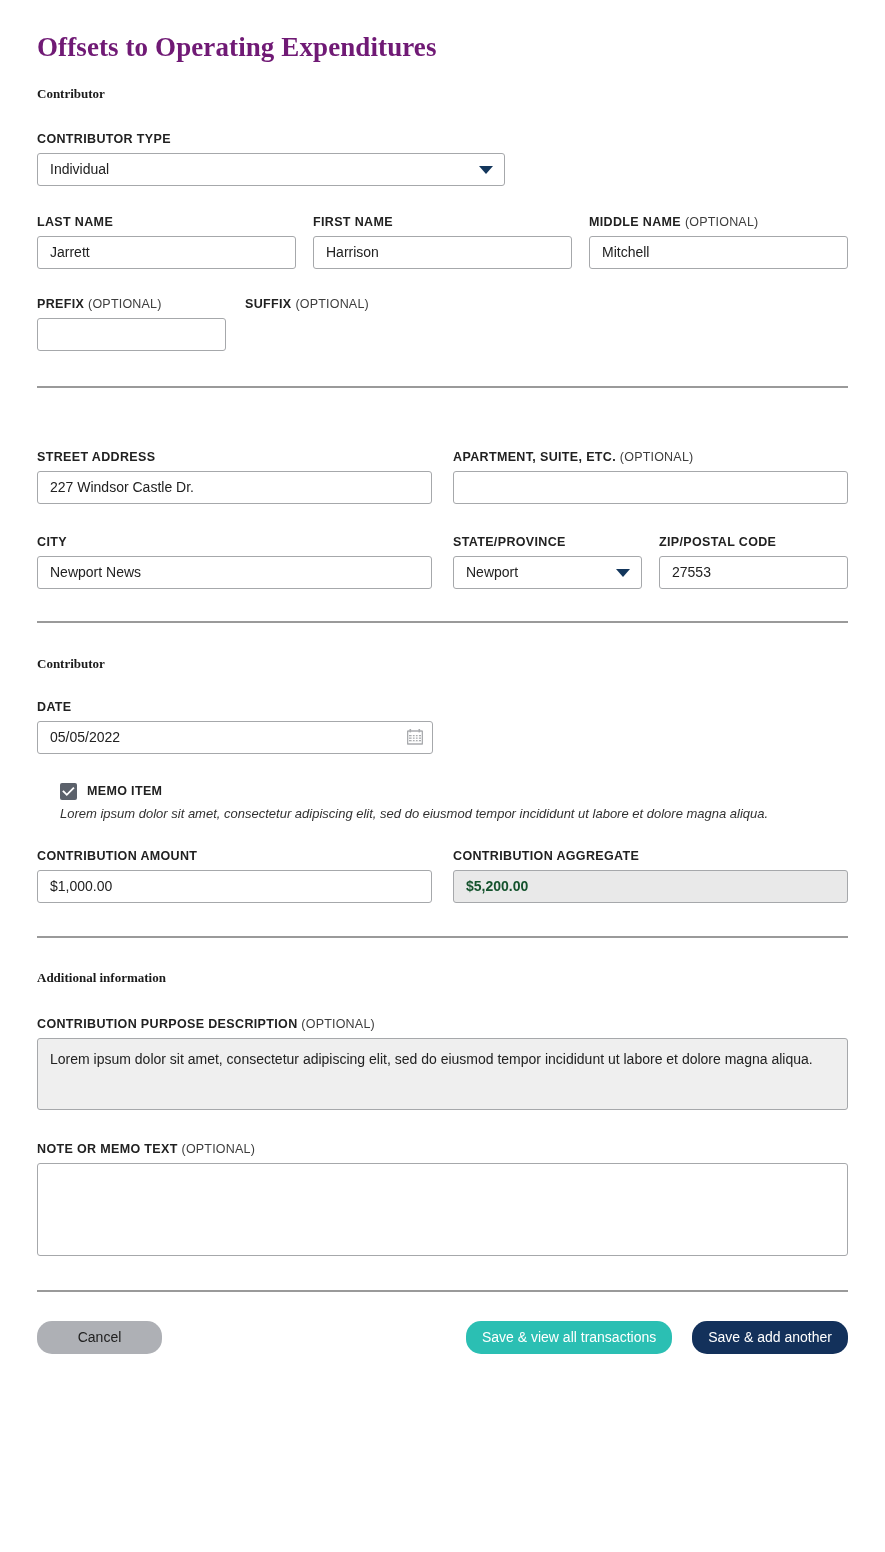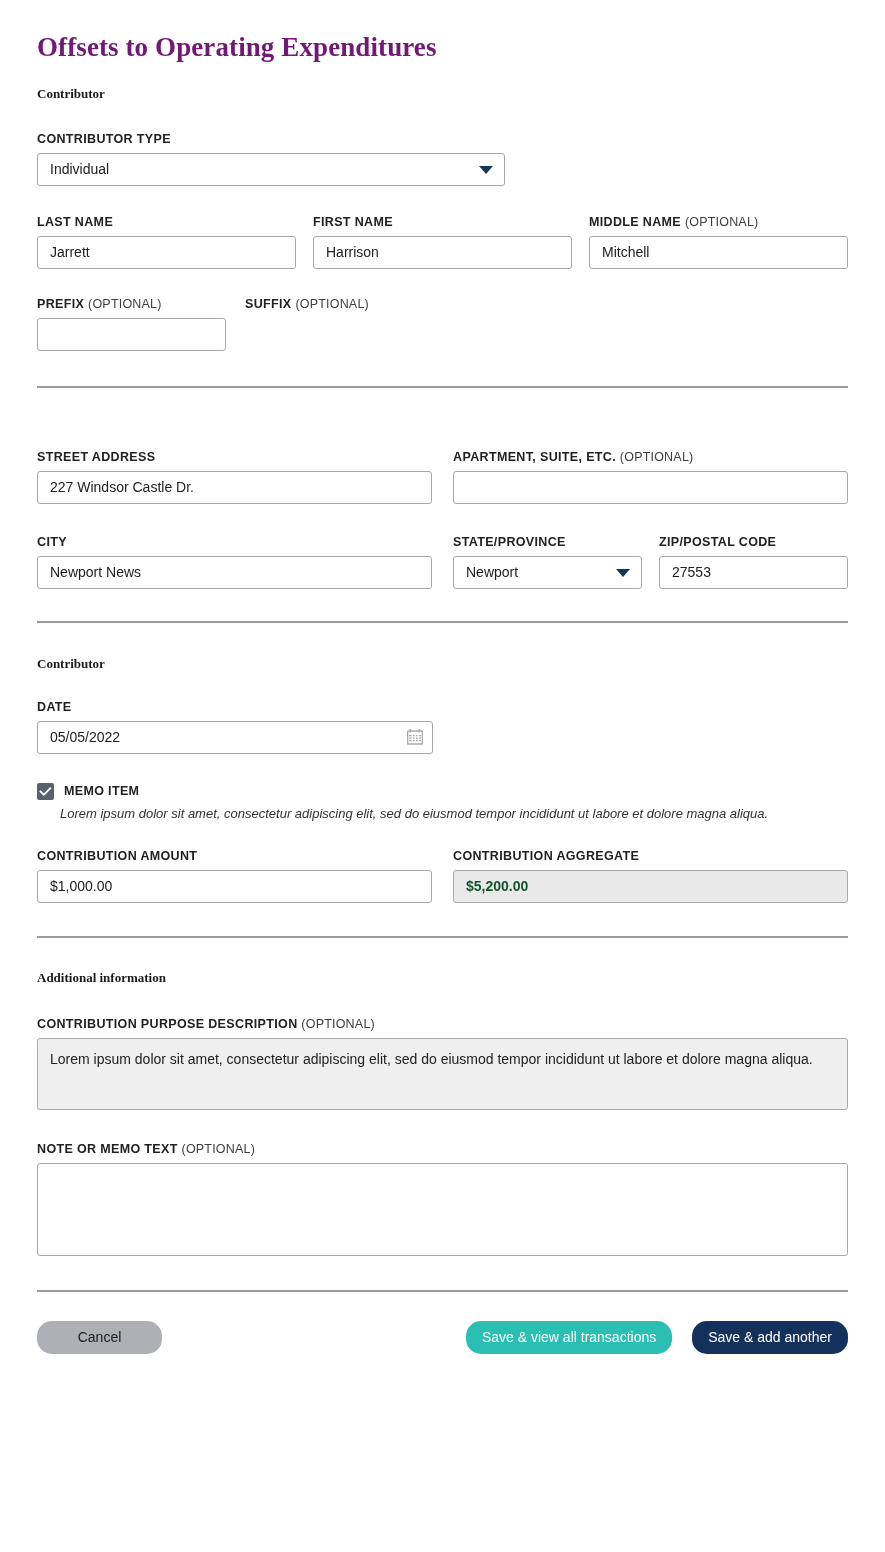--- a/index.html
+++ b/index.html
@@ -132,20 +132,21 @@
   .divider {
     height: 2px;
     background: #9a9a9a;
     width: 811px;
   }
 
   
   .checkbox-row {
     display: flex;
     align-items: center;
+    margin-left: 23px;
   }
   .checkbox {
     width: 17px;
     height: 17px;
     background: #5b616b;
     border-radius: 2px;
     position: relative;
     flex: 0 0 auto;
     margin-right: 10px;
   }

